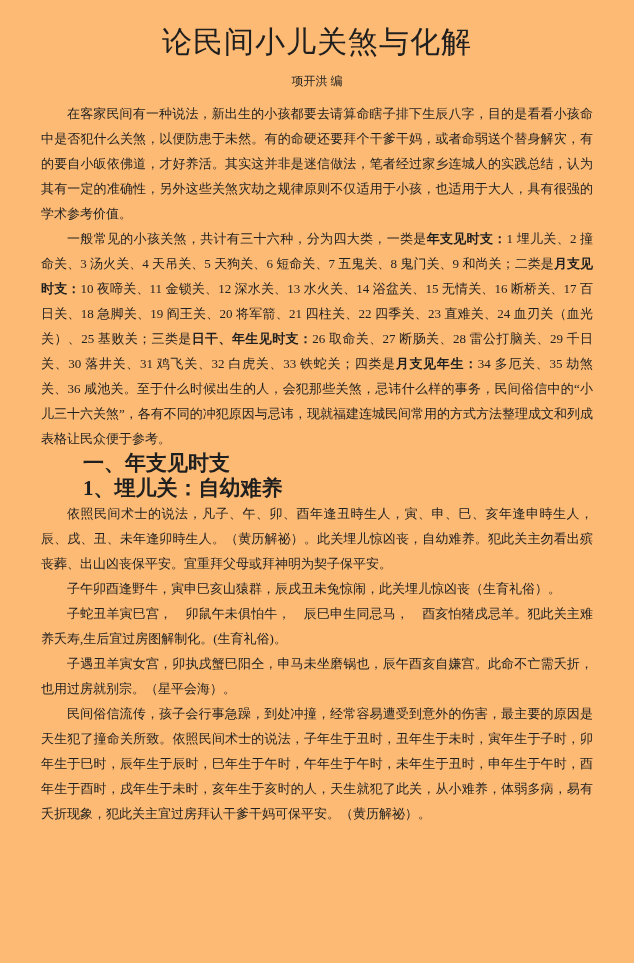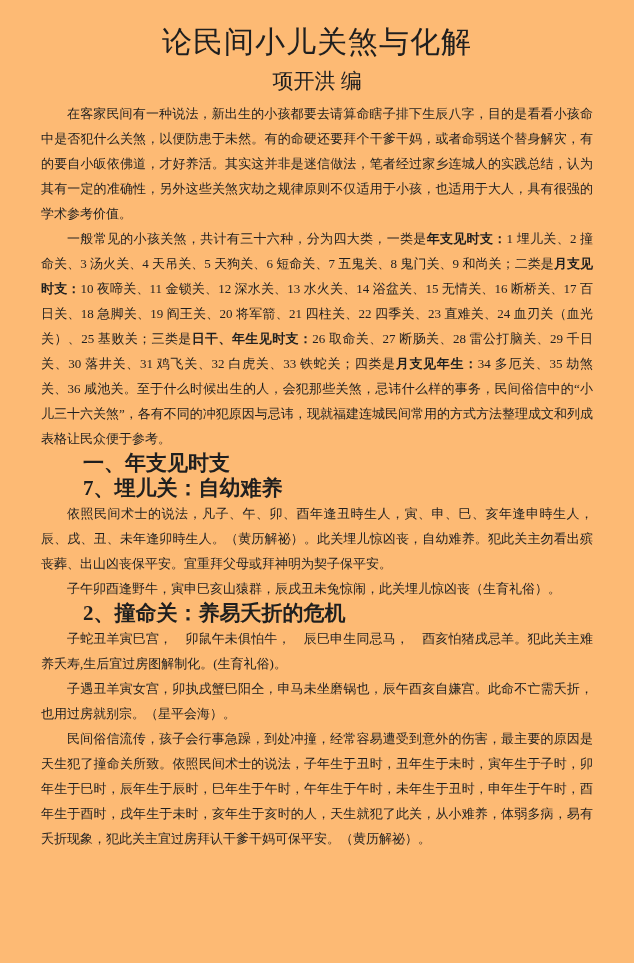--- a/index.html
+++ b/index.html
@@ -17,21 +17,21 @@
   .doc-title {
     text-align: center;
     font-size: 30px;
     line-height: 40px;
     font-weight: 400;
     letter-spacing: 1px;
     margin: 0;
   }
   .doc-author {
     text-align: center;
-    font-size: 21px;
+    font-size: 12px;
     line-height: 22px;
     margin: 8px 0 9px 0;
   }
   .para {
     font-size: 13px;
     line-height: 25px;
     text-align: justify;
     text-indent: 2em;
     margin: 0;
     word-break: break-all;
@@ -53,27 +53,26 @@
   <h1 class="doc-title">论民间小儿关煞与化解</h1>
 
   <div class="doc-author">项开洪  编</div>
 
   <p class="para">在客家民间有一种说法，新出生的小孩都要去请算命瞎子排下生辰八字，目的是看看小孩命中是否犯什么关煞，以便防患于未然。有的命硬还要拜个干爹干妈，或者命弱送个替身解灾，有的要自小皈依佛道，才好养活。其实这并非是迷信做法，笔者经过家乡连城人的实践总结，认为其有一定的准确性，另外这些关煞灾劫之规律原则不仅适用于小孩，也适用于大人，具有很强的学术参考价值。</p>
 
   <p class="para"><span>一般常见的小孩关煞，共计有三十六种，分为四大类，一类是</span><span class="bold-run">年支见时支：</span><span>1 埋儿关、2 撞命关、3 汤火关、4 天吊关、5 天狗关、6 短命关、7 五鬼关、8 鬼门关、9 和尚关；二类是</span><span class="bold-run">月支见时支：</span><span>10 夜啼关、11 金锁关、12 深水关、13 水火关、14 浴盆关、15 无情关、16 断桥关、17 百日关、18 急脚关、19 阎王关、20 将军箭、21 四柱关、22 四季关、23 直难关、24 血刃关（血光关）、25 基败关；三类是</span><span class="bold-run">日干、年生见时支：</span><span>26 取命关、27 断肠关、28 雷公打脑关、29 千日关、30 落井关、31 鸡飞关、32 白虎关、33 铁蛇关；四类是</span><span class="bold-run">月支见年生：</span><span>34 多厄关、35 劫煞关、36 咸池关。至于什么时候出生的人，会犯那些关煞，忌讳什么样的事务，民间俗信中的“小儿三十六关煞”，各有不同的冲犯原因与忌讳，现就福建连城民间常用的方式方法整理成文和列成表格让民众便于参考。</span></p>
 
   <h2 class="heading">一、年支见时支</h2>
 
-  <h3 class="heading">7、埋儿关：自幼难养</h3>
+  <h3 class="heading">1、埋儿关：自幼难养</h3>
 
   <p class="para">依照民间术士的说法，凡子、午、卯、酉年逢丑時生人，寅、申、巳、亥年逢申時生人，辰、戌、丑、未年逢卯時生人。（黄历解祕）。此关埋儿惊凶丧，自幼难养。犯此关主勿看出殡丧葬、出山凶丧保平安。宜重拜父母或拜神明为契子保平安。</p>
 
   <p class="para">子午卯酉逢野牛，寅申巳亥山猿群，辰戌丑未兔惊闹，此关埋儿惊凶丧（生育礼俗）。</p>
 
-  <h3 class="heading">2、撞命关：养易夭折的危机</h3>
 
   <p class="para">子蛇丑羊寅巳宫，　卯鼠午未俱怕牛，　辰巳申生同忌马，　酉亥怕猪戌忌羊。犯此关主难养夭寿,生后宜过房图解制化。(生育礼俗)。</p>
 
   <p class="para">子遇丑羊寅女宫，卯执戌蟹巳阳仝，申马未坐磨锅也，辰午酉亥自嫌宫。此命不亡需夭折，也用过房就别宗。（星平会海）。</p>
 
   <p class="para">民间俗信流传，孩子会行事急躁，到处冲撞，经常容易遭受到意外的伤害，最主要的原因是天生犯了撞命关所致。依照民间术士的说法，子年生于丑时，丑年生于未时，寅年生于子时，卯年生于巳时，辰年生于辰时，巳年生于午时，午年生于午时，未年生于丑时，申年生于午时，酉年生于酉时，戌年生于未时，亥年生于亥时的人，天生就犯了此关，从小难养，体弱多病，易有夭折现象，犯此关主宜过房拜认干爹干妈可保平安。（黄历解祕）。</p>
 
 </div>
 
 </body></html>

